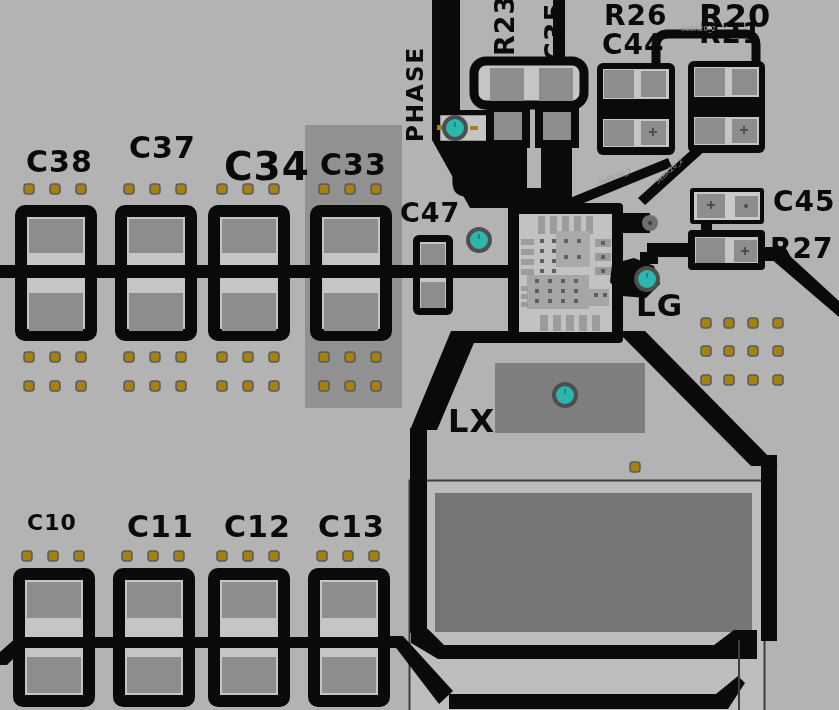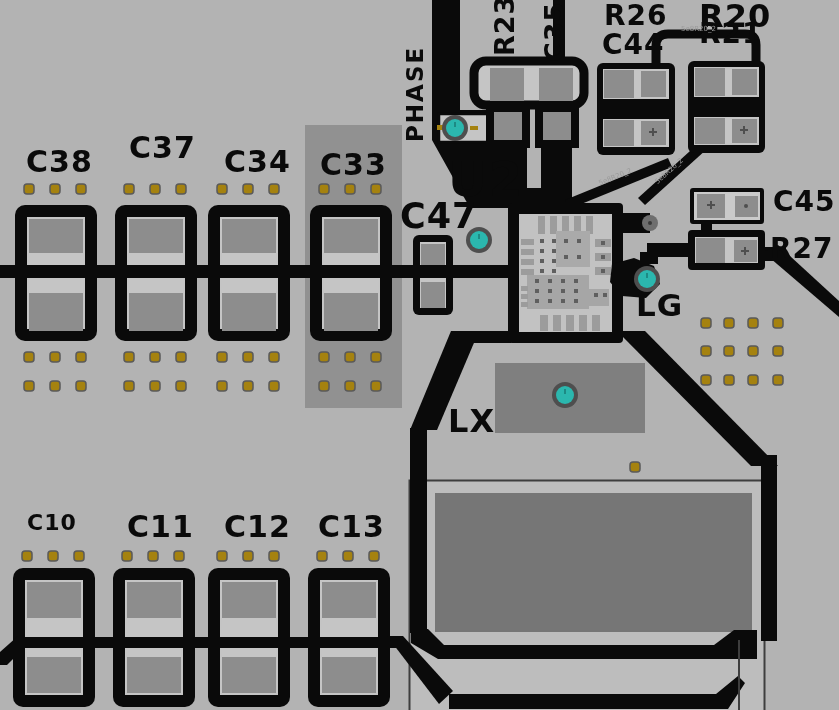--- a/index.html
+++ b/index.html
@@ -311,27 +311,27 @@
         <rect x="646" y="273" width="2" height="5" style="fill:#1d8a84"></rect>
         <circle cx="565" cy="395" r="13" style="fill:var(--via-teal-ring)"></circle>
         <circle cx="565" cy="395" r="9" style="fill:var(--via-teal)"></circle>
         <rect x="564" y="389" width="2" height="5" style="fill:#1d8a84"></rect>
       </g>
 </svg>
 
 <div class="labels">
   <div class="lbl" style="left:26px;top:147px;font-size:30px">C38</div>
   <div class="lbl" style="left:129px;top:133px;font-size:30px">C37</div>
-  <div class="lbl" style="left:224px;top:147px;font-size:30px">C34</div>
+  <div class="lbl" style="left:224px;top:147px;font-size:39px">C34</div>
   <div class="lbl" style="left:320px;top:150px;font-size:30px">C33</div>
   <div class="lbl" style="left:27px;top:512px;font-size:22px">C10</div>
   <div class="lbl" style="left:127px;top:512px;font-size:30px">C11</div>
   <div class="lbl" style="left:224px;top:512px;font-size:30px">C12</div>
   <div class="lbl" style="left:318px;top:512px;font-size:30px">C13</div>
-  <div class="lbl" style="left:400px;top:199px;font-size:35px">C47</div>
+  <div class="lbl" style="left:400px;top:199px;font-size:27px">C47</div>
   <div class="lbl" style="left:448px;top:155px;font-size:48px;letter-spacing:2px">U2</div>
   <div class="lbl rot" style="left:491px;top:56px;font-size:27px">R23</div>
   <div class="lbl rot" style="left:541px;top:62px;font-size:27px">C35</div>
   <div class="lbl" style="left:604px;top:2px;font-size:28px">R26</div>
   <div class="lbl" style="left:699px;top:0px;font-size:32px">R20</div>
   <div class="lbl" style="left:602px;top:31px;font-size:28px">C44</div>
   <div class="lbl" style="left:699px;top:20px;font-size:28px">R21</div>
   <div class="lbl" style="left:773px;top:188px;font-size:28px">C45</div>
   <div class="lbl" style="left:770px;top:235px;font-size:28px">R27</div>
   <div class="lbl rot" style="left:404px;top:142px;font-size:23px;letter-spacing:2px">PHASE</div>

